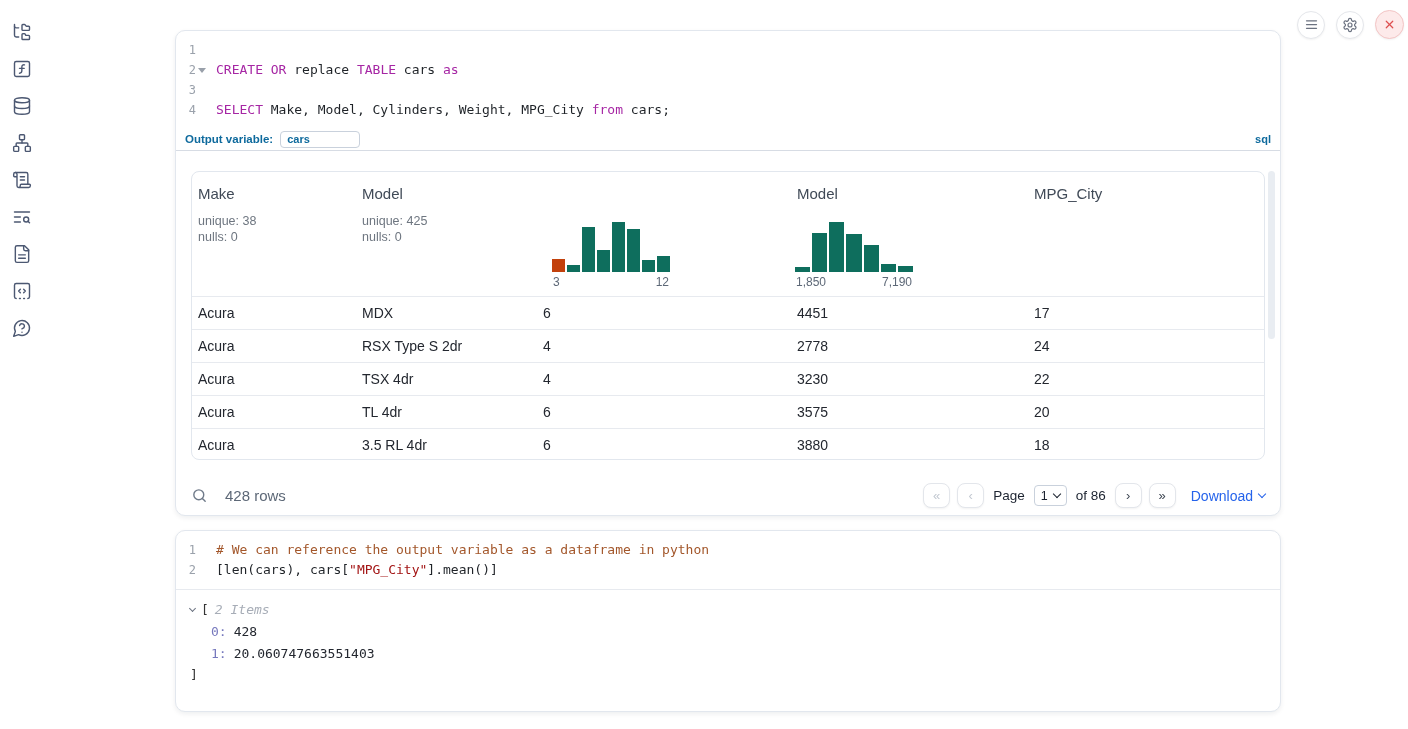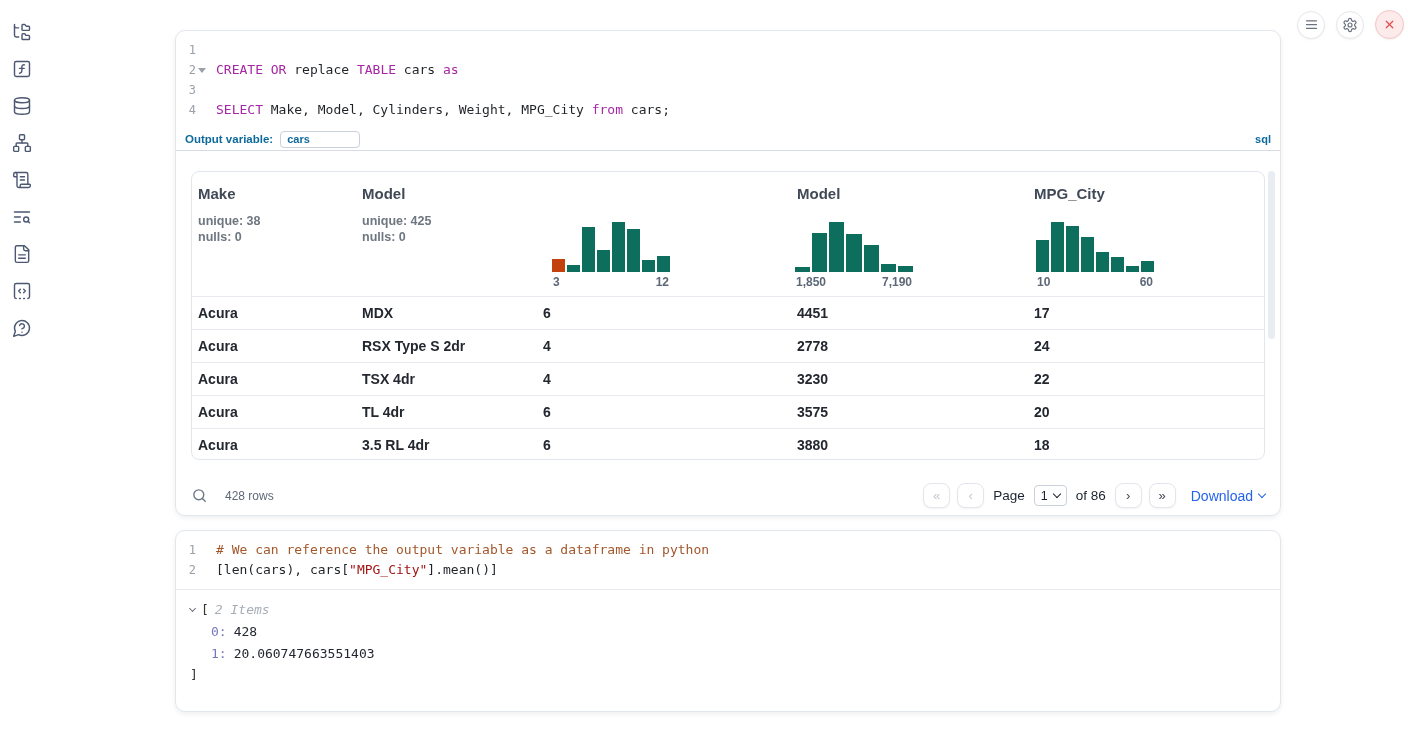--- a/index.html
+++ b/index.html
@@ -47,40 +47,40 @@
   .outvar { margin-top:8px; height:23px; display:flex; align-items:center; padding:0 9px;
     border-bottom:1px solid #d7dce4; }
   .ov-label { font-size:11.5px; font-weight:bold; color:#0e6a9d; }
   .ov-input { margin-left:7px; width:80px; height:17px; border:1px solid #c9d1dc; border-radius:4px;
     font-size:11px; font-weight:bold; color:#0e6a9d; padding:0 6px; line-height:15px; background:#fff; }
   .lang { margin-left:auto; font-size:11px; font-weight:600; color:#0e6a9d; }
 
   
   .table-wrap { position:absolute; left:15px; top:140px; width:1074px; height:289px;
     border:1px solid #e2e7ee; border-radius:8px; overflow:hidden; background:#fff; }
-  .thead, .tr { display:grid; grid-template-columns:164px 181px 254px 237px 1fr;font-weight:bold; }
+  .thead, .tr { display:grid; grid-template-columns:164px 181px 254px 237px 1fr; }
   .thead { height:124px; }
   .th { position:relative; padding:13px 6px 0 6px; }
   .th-name { font-size:15px; color:#404a57; }
   .th-stats { margin-top:11px; font-size:12.5px; line-height:16px; color:#6e7680; }
   .hist { position:absolute; bottom:7px; left:6px; width:118px; }
   .thead .th:nth-child(3) .hist { left:15px; }
   .thead .th:nth-child(4) .hist { left:4px; }
   .thead .th:nth-child(5) .hist { left:8px; }
   .hist-bars { display:flex; align-items:flex-end; gap:2px; height:52px; }
   .bar { flex:1; background:#0e6e5d; }
   .bar.hl { background:#c2410c; }
   .hist-labels { display:flex; justify-content:space-between; font-size:12px; color:#5d6877;
     margin-top:3px; padding:0 1px; }
   .tr { height:33px; align-items:center; border-top:1px solid #e7eaef; font-size:14px; color:#23272f; }
   .td { padding:0 6px; white-space:nowrap; overflow:hidden; }
 
   
   .tfooter { position:absolute; left:15px; right:15px; top:452px; display:flex; align-items:center; }
-  .rows-info { display:flex; align-items:center; gap:17px; color:#5d6877; font-size:12px; }
+  .rows-info { display:flex; align-items:flex-end; gap:17px; color:#5d6877; font-size:15px; }
   .search-btn { background:none; border:none; padding:0; cursor:pointer; color:#6f7a89; }
   .pager { margin-left:auto; display:flex; align-items:center; gap:7px; font-size:13.5px; color:#1c2330; }
   .pbtn { width:27px; height:25px; border:1px solid #e3e6eb; border-radius:8px; background:#fff;
     box-shadow:0 1px 2px rgba(0,0,0,.05); display:flex; align-items:center; justify-content:center;
     font-size:13px; color:#3e4652; cursor:pointer; padding:0; font-family:"Liberation Sans",sans-serif; }
   .pbtn.disabled { color:#c2c8d1; }
   .plabel { margin:0 2px; }
   .pselect { display:flex; align-items:center; gap:6px; border:1px solid #c9d1dc; border-radius:4px;
     height:21px; padding:0 6px; font-size:12.5px; cursor:pointer; background:#fff; }
   .chev { width:6px; height:6px; border-right:1.5px solid currentColor; border-bottom:1.5px solid currentColor;
@@ -288,36 +288,20 @@
                 <div class="bar" style="height: 6px;"></div>
               </div>
               <div class="hist-labels">
                 <span>1,850</span>
                 <span>7,190</span>
               </div>
             </div>
           </div>
           <div class="th">
             <div class="th-name">MPG_City</div>
-            <div class="hist">
-              <div class="hist-bars">
-                <div class="bar" style="height: 32px;"></div>
-                <div class="bar" style="height: 50px;"></div>
-                <div class="bar" style="height: 46px;"></div>
-                <div class="bar" style="height: 35px;"></div>
-                <div class="bar" style="height: 20px;"></div>
-                <div class="bar" style="height: 15px;"></div>
-                <div class="bar" style="height: 6px;"></div>
-                <div class="bar" style="height: 11px;"></div>
-              </div>
-              <div class="hist-labels">
-                <span>10</span>
-                <span>60</span>
-              </div>
-            </div>
           </div>
         </div>
       <div id="tbody">
           <div class="tr">
             <div class="td">Acura</div>
             <div class="td">MDX</div>
             <div class="td">6</div>
             <div class="td">4451</div>
             <div class="td">17</div>
           </div>

